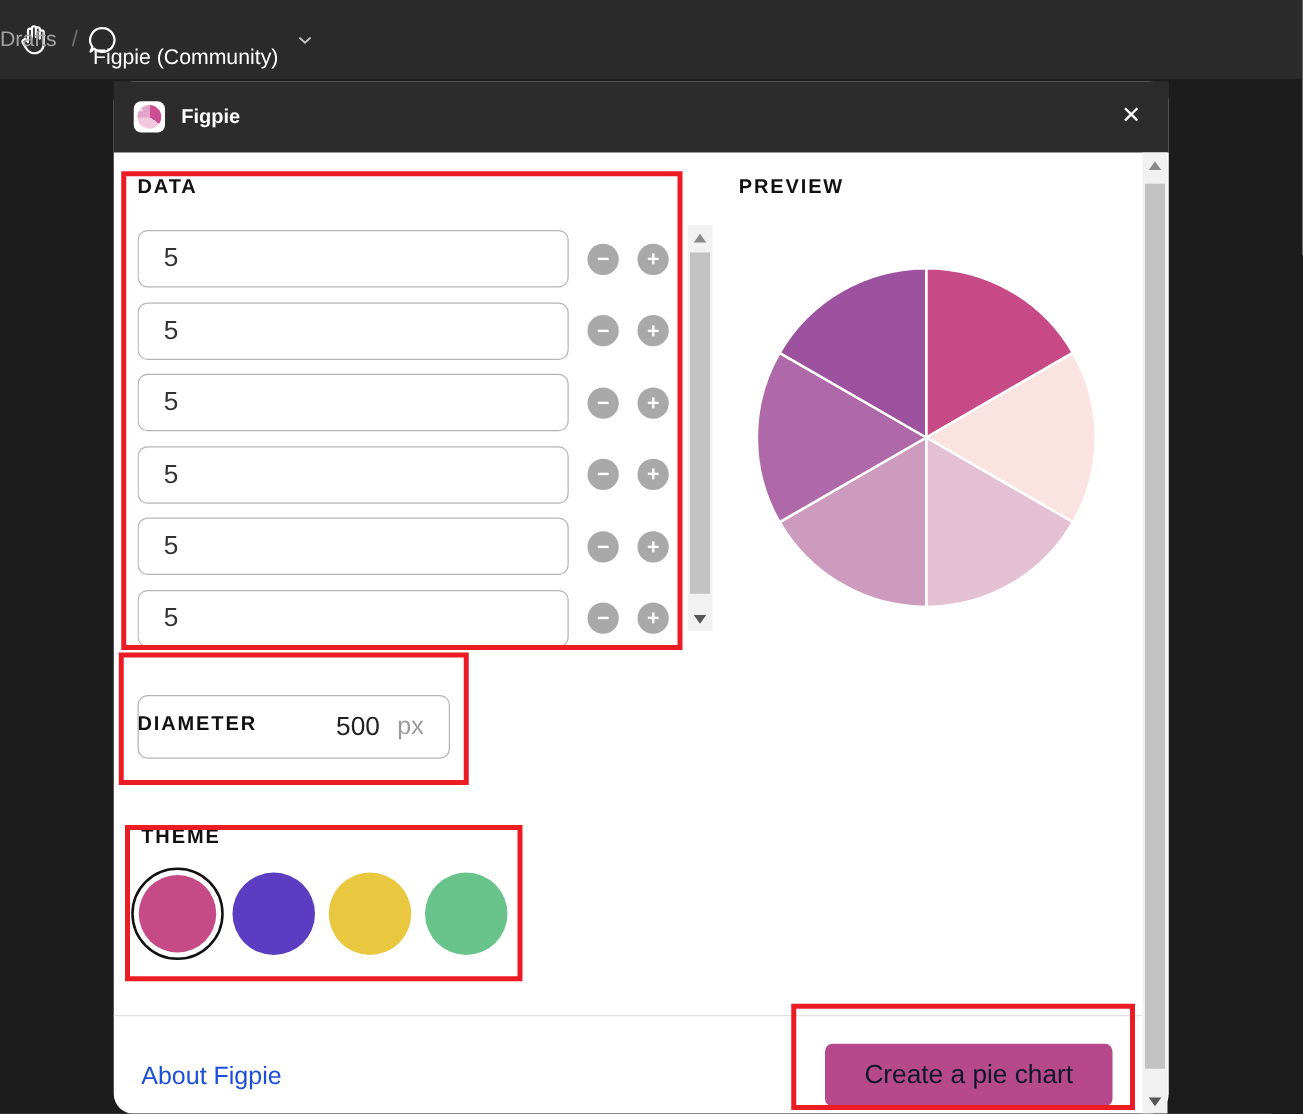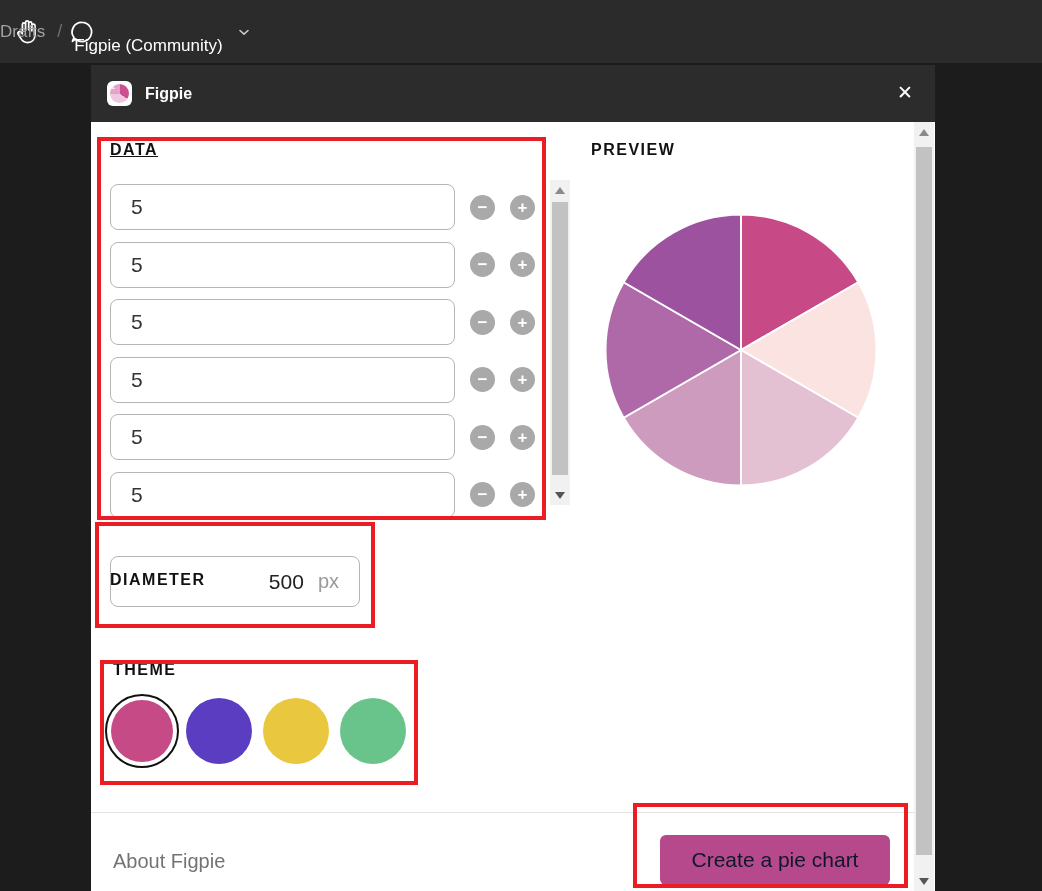--- a/index.html
+++ b/index.html
@@ -10,21 +10,21 @@
   .toolbar { position:absolute; left:0; top:0; width:1042px; height:63px; background:#2b2b2b; z-index:5; }
   .tool-icon { position:absolute; top:16px; width:32px; height:32px; display:flex; align-items:center; justify-content:center; cursor:pointer; }
   .tool-icon svg { width:28px; height:28px; }
   .breadcrumb { position:absolute; left:0; top:0; width:100%; height:63px; display:flex; align-items:center; justify-content:flex-start; gap:12px; font-size:17px; }
   .bc-root { color:#a2a2a2; }
   .bc-sep { color:#6f6f6f; font-size:18px; }
   .bc-current { color:#ffffff;margin-top:28px; }
   .bc-chevron { margin-left:2px; display:flex; align-items:center; }
 
   
-  .modal { position:absolute; left:91px; top:65px; width:844px; height:826px; background:#ffffff; z-index:6; }
+  .modal { position:absolute; left:91px; top:65px; width:844px; height:826px; background:#ffffff; z-index:6;border-radius:16px; }
   .modal-header { position:absolute; left:0; top:0; width:100%; height:57px; background:#2c2c2c; display:flex; align-items:center; padding:0 16px; }
   .plugin-icon { width:25px; height:25px; border-radius:6px; background:#ffffff; position:relative; margin-right:13px; }
   .plugin-icon .pie-mini { position:absolute; left:3px; top:3px; width:19px; height:19px; border-radius:50%;
       background:conic-gradient(#cb4f92 0deg 125deg, #f0c7dd 125deg 360deg);
   }
   .plugin-icon .pie-mini::after { content:""; position:absolute; left:0; top:0; width:10px; height:10px; border-top-left-radius:10px;
       background:conic-gradient(from 270deg, #f7e3ee 0deg 45deg, #e3a3ca 45deg 90deg); }
   .modal-title { color:#ffffff; font-size:16px; font-weight:bold; }
   .close-btn { position:absolute; right:22px; top:17px; color:#ffffff; font-size:19px; cursor:pointer; line-height:22px; }
 
@@ -61,21 +61,21 @@
 
   
   .theme-row { position:absolute; left:14px; top:629px; display:flex; gap:3px; }
   .theme-opt { width:74px; height:74px; border-radius:50%; display:flex; align-items:center; justify-content:center; cursor:pointer; }
   .theme-opt.selected { border:2.5px solid #111111; background:#ffffff; }
   .theme-dot { width:66px; height:66px; border-radius:50%; }
   .theme-opt.selected .theme-dot { width:62px; height:62px; }
 
   
   .footer-divider { position:absolute; left:0; top:747px; width:823px; height:1px; background:#e2e2e2; }
-  .about-link { position:absolute; left:22px; top:785px; font-size:20px; color:#737373; text-decoration:none; cursor:pointer; }
+  .about-link { position:absolute; left:22px; top:785px; font-size:20px; color:#1d4ed8; text-decoration:none; cursor:pointer; }
   .create-btn { position:absolute; left:569px; top:770px; width:230px; height:50px; background:#b5498b; color:#0f172a;
       border:none; border-radius:6px; font-size:21px; font-family:inherit; cursor:pointer; }
 
   
   .anno { position:absolute; border:4px solid #ec1c24; pointer-events:none; z-index:20; }
   .anno-data { left:97px; top:137px; width:449px; height:383px; }
   .anno-diameter { left:95px; top:522px; width:280px; height:106px; }
   .anno-theme { left:100px; top:660px; width:318px; height:125px; }
   .anno-button { left:633px; top:803px; width:275px; height:85px; }
 </style>
@@ -109,21 +109,21 @@
 
   <div class="modal">
     <div class="modal-header">
       <span class="plugin-icon">
           <span class="pie-mini"></span>
         </span>
       <span class="modal-title">Figpie</span>
       <span class="close-btn">✕</span>
     </div>
 
-    <div class="sec-label" style="left:19px; top:76px;text-decoration:underline;">DATA</div>
+    <div class="sec-label" style="left:19px; top:76px;">DATA</div>
     <div class="data-rows">
         <div class="data-row">
           <input class="data-input" value="5" style="">
           <button class="round-btn">−</button>
           <button class="round-btn plus">+</button>
         </div>
         <div class="data-row">
           <input class="data-input" value="5" style="">
           <button class="round-btn">−</button>
           <button class="round-btn plus">+</button>

